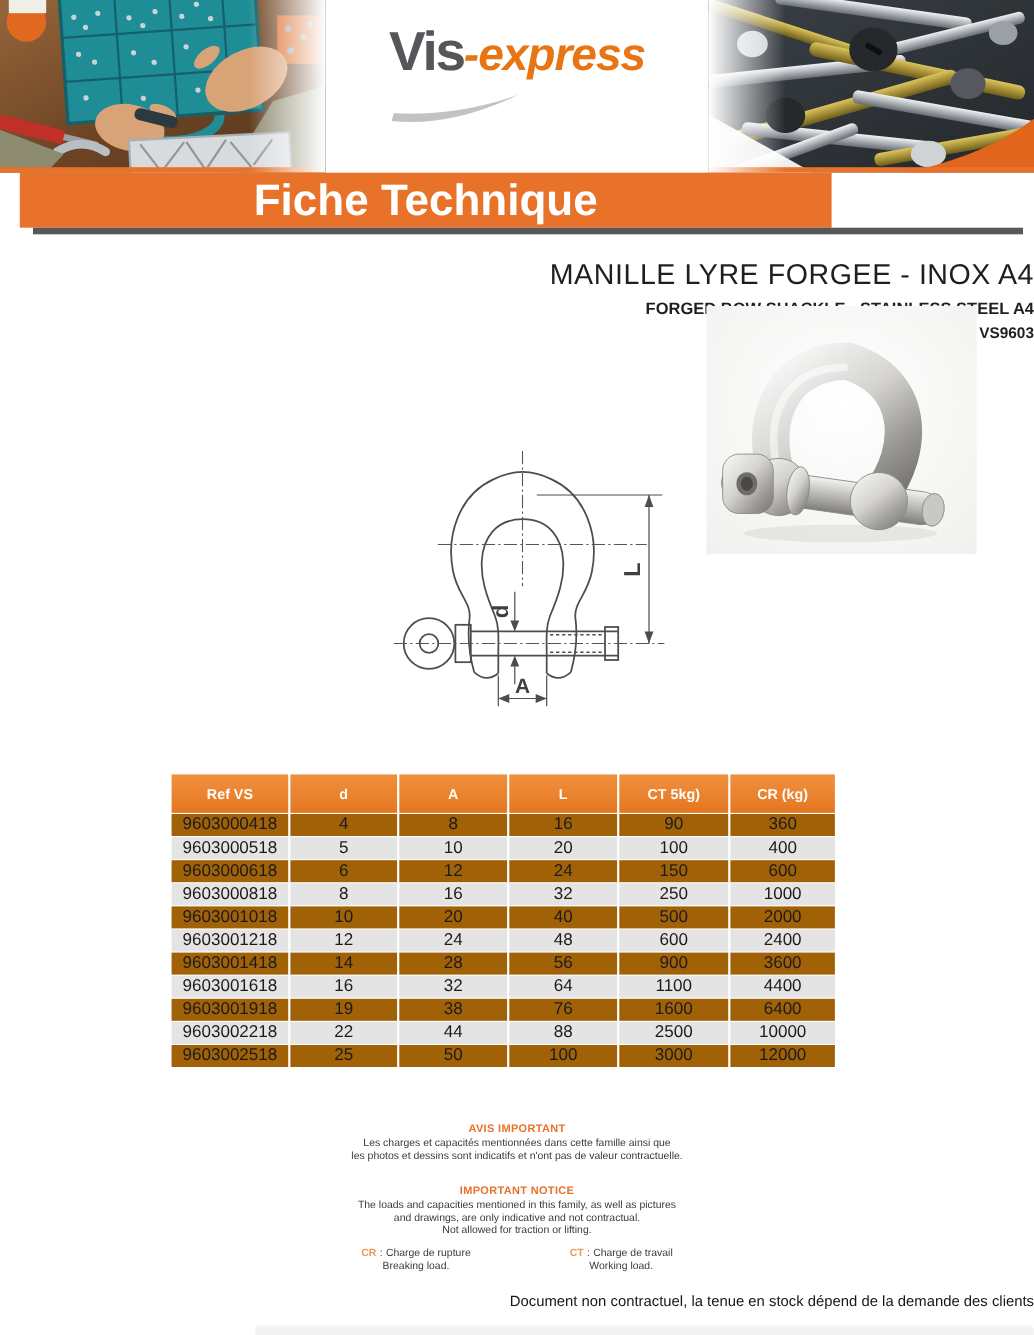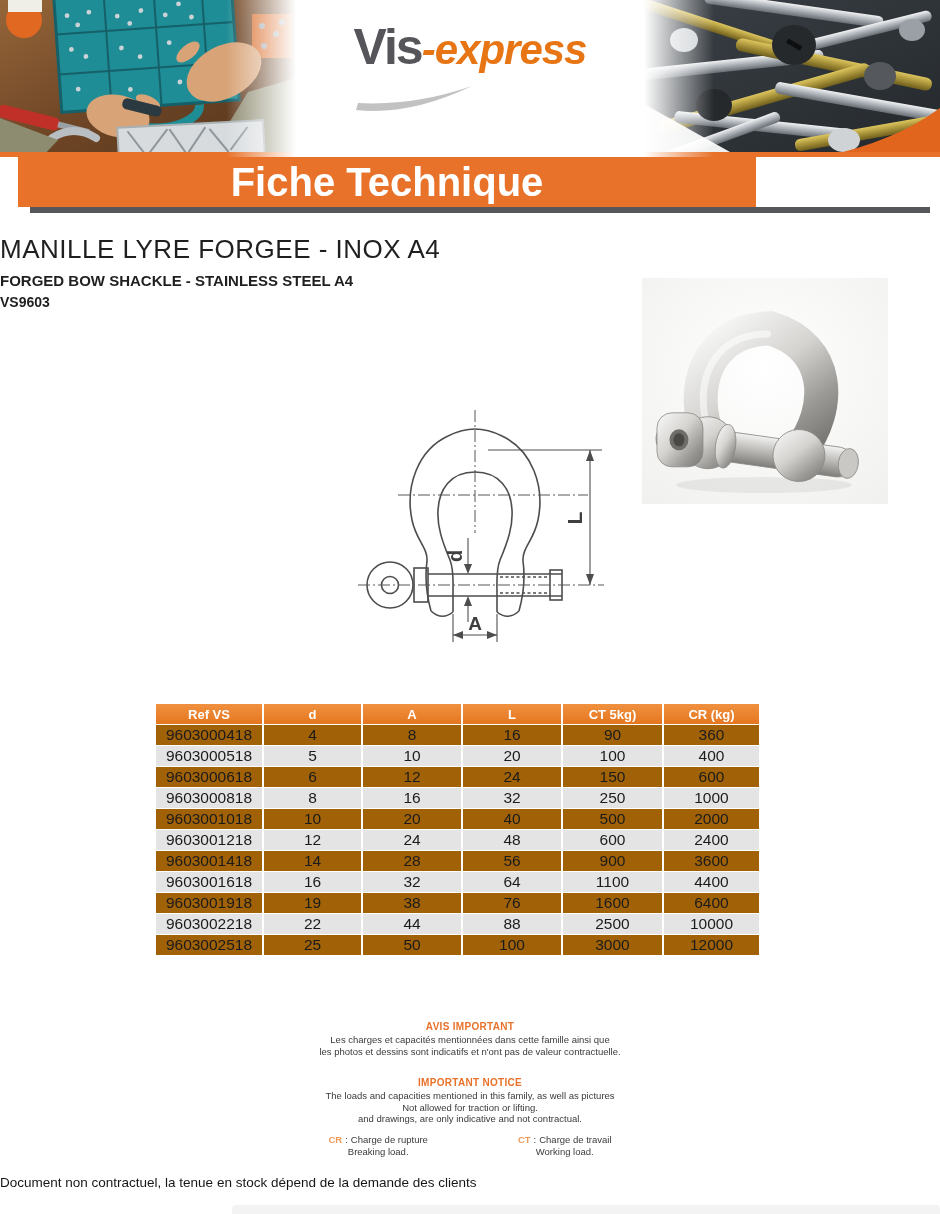--- a/index.html
+++ b/index.html
@@ -20,52 +20,52 @@
   .logo-part2{font-size:42px;font-weight:700;font-style:italic;color:#e87514;letter-spacing:-1px;}
   #swoosh{position:absolute;left:58px;top:84px;}
 
   
   #banner{position:absolute;left:18px;top:157px;width:738px;height:50px;background:#e8722a;
           color:#fff;text-align:center;font-size:40px;font-weight:700;line-height:50px;
           letter-spacing:0px;}
   #banner-shadow{position:absolute;left:30px;top:207px;width:900px;height:6px;background:#56575b;}
 
   
-  #title-block{position:absolute;left:0;top:234px;width:940px;text-align:left;color:#1f1f1f;}
+  #title-block{position:absolute;left:0;top:234px;width:940px;text-align:right;color:#1f1f1f;}
   #product-title{font-size:26px;letter-spacing:.5px;}
   #product-subtitle{font-size:15px;font-weight:700;margin-top:7px;}
   #product-ref{font-size:14px;margin-top:5px;font-weight:bold;}
 
   
   #drawing{position:absolute;left:350px;top:398px;}
   #photo-product{position:absolute;left:642px;top:278px;}
 
   
   #spec-table{position:absolute;left:154px;top:703px;border-collapse:separate;border-spacing:2px 1px;}
   #spec-table th{background:linear-gradient(#f09140,#e5761f);color:#fff;font-size:13px;
-                 font-weight:700;height:20px;padding:0;margin-left:28px;}
+                 font-weight:700;height:35px;padding:0;margin-left:28px;}
   #spec-table td{font-size:15.5px;color:#1b1b1b;text-align:center;height:20px;padding:0;}
   #spec-table tr.odd td{background:#a16207;}
   #spec-table tr.even td{background:#e4e4e4;}
 
   
   .notice{position:absolute;left:0;width:940px;text-align:center;}
   #notice-fr{top:1021px;}
   #notice-en{top:1077px;}
   .notice-title{font-size:10px;font-weight:700;color:#e8722a;letter-spacing:.3px;margin-bottom:2px;}
   .notice-line{font-size:9.5px;color:#3a3a3a;line-height:11.5px;}
 
   
   #legend{position:absolute;left:0;top:1134px;width:940px;display:flex;justify-content:center;gap:90px;}
   .legend-item{text-align:center;font-size:9.5px;color:#3a3a3a;line-height:12px;}
   .legend-abbr{color:#ec9a57;font-weight:700;}
   .legend-sep{padding:0 3px;}
 
   
-  #footer{position:absolute;left:0;top:1175px;width:940px;text-align:left;
+  #footer{position:absolute;left:0;top:1175px;width:940px;text-align:right;
           font-size:13.5px;color:#161616;}
   #bottom-bar{position:absolute;left:232px;top:1205px;width:708px;height:9px;background:#f3f3f3;
               border-radius:4px 4px 0 0;}
 </style>
 </head>
 <body>
 
 <div id="page">
 
   <div class="photo" id="photo-left">
@@ -403,22 +403,22 @@
   </table>
 
   <div class="notice" id="notice-fr">
     <div class="notice-title">AVIS IMPORTANT</div>
     <div class="notice-line">Les charges et capacités mentionnées dans cette famille ainsi que</div>
     <div class="notice-line">les photos et dessins sont indicatifs et n'ont pas de valeur contractuelle.</div>
   </div>
   <div class="notice" id="notice-en">
     <div class="notice-title">IMPORTANT NOTICE</div>
     <div class="notice-line">The loads and capacities mentioned in this family, as well as pictures</div>
+    <div class="notice-line">and drawings, are only indicative and not contractual.</div>
     <div class="notice-line">Not allowed for traction or lifting.</div>
-    <div class="notice-line">and drawings, are only indicative and not contractual.</div>
   </div>
 
   <div id="legend">
     <div class="legend-item">
       <div>
         <span class="legend-abbr">CR</span><span class="legend-sep">:</span><span>Charge de rupture</span>
       </div>
       <div>Breaking load.</div>
     </div>
     <div class="legend-item">

